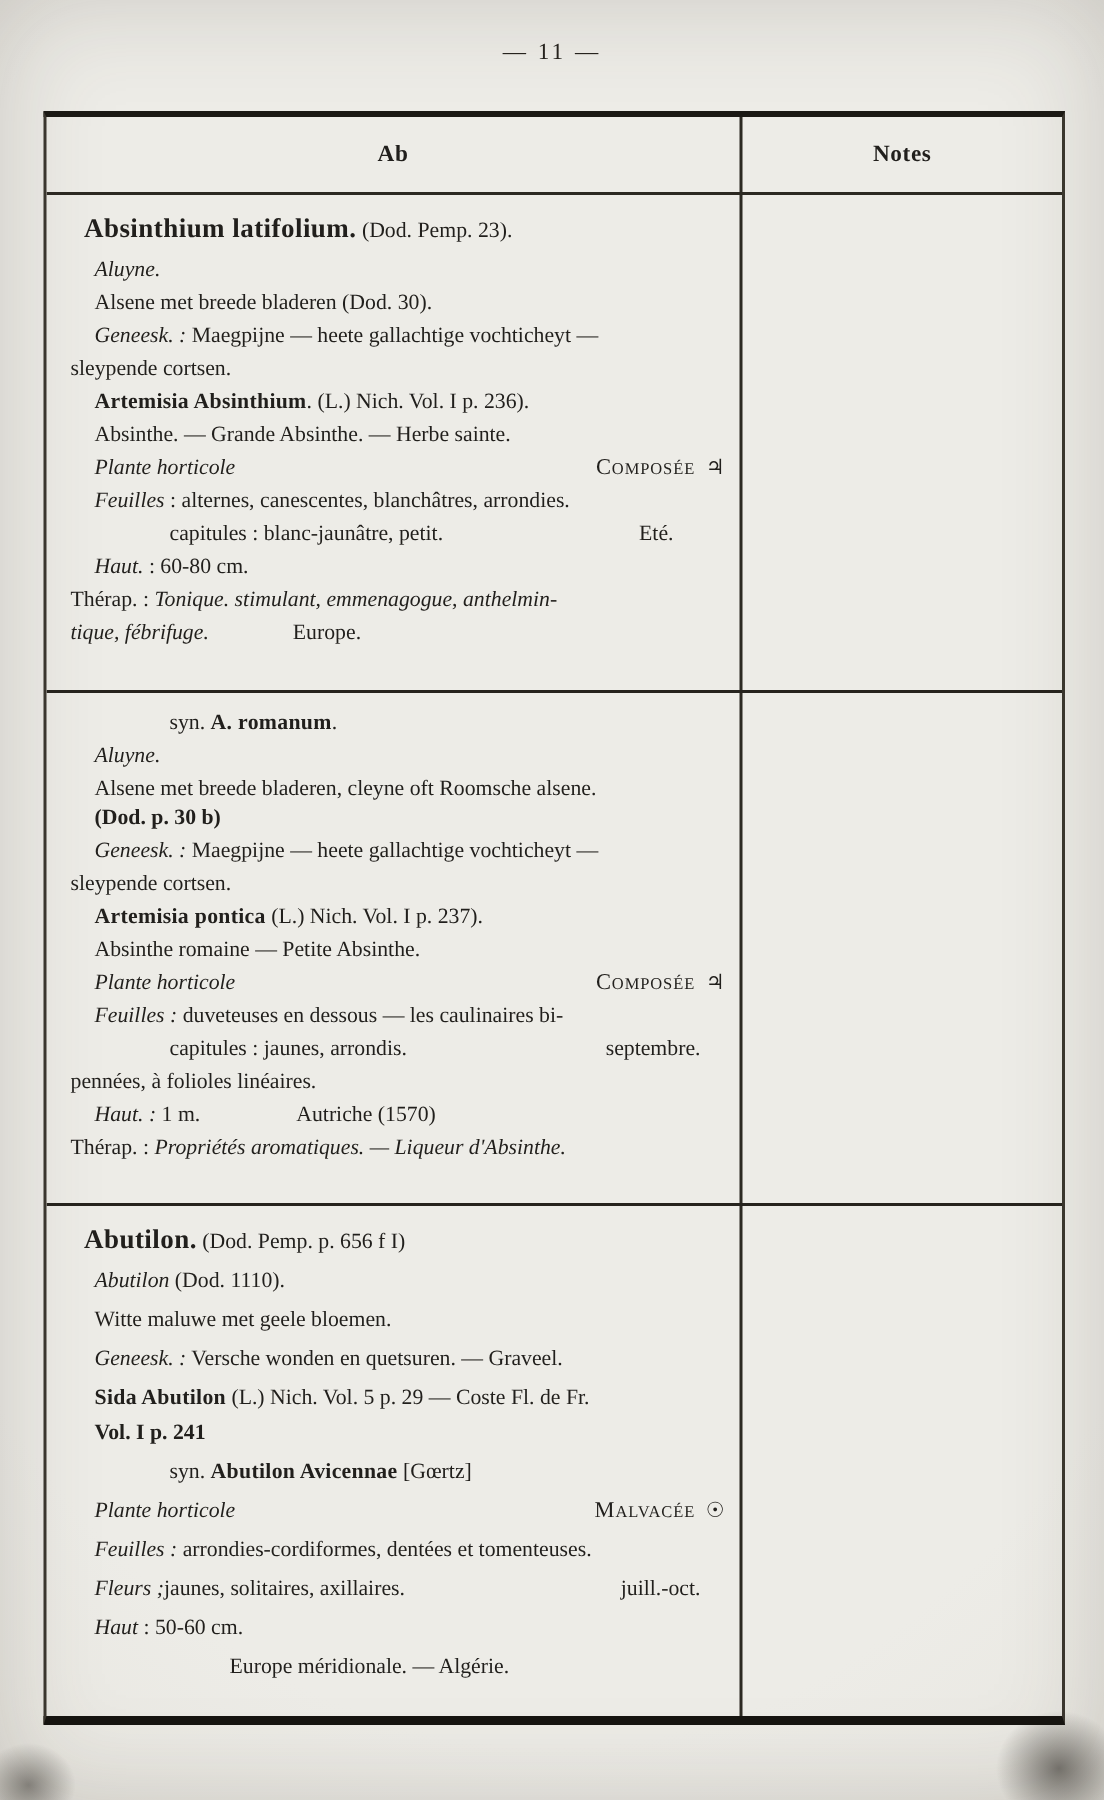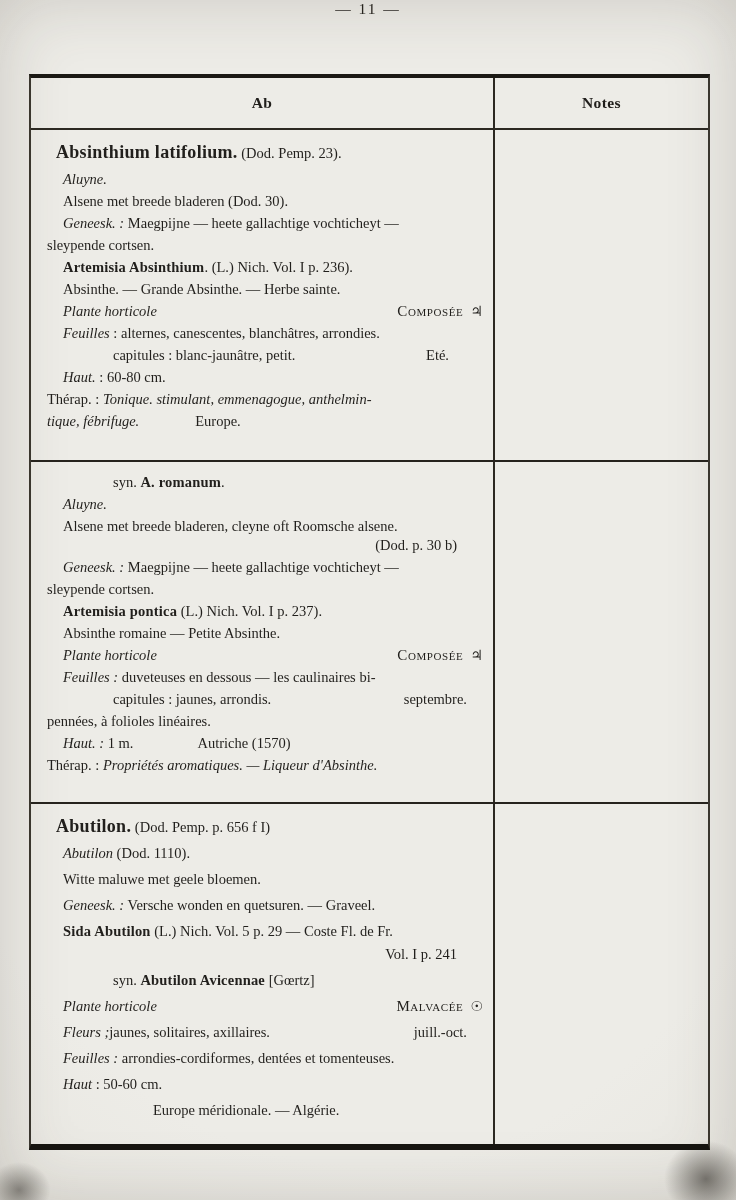--- a/index.html
+++ b/index.html
@@ -27,20 +27,21 @@
   }
   .page::after {
     content: ""; position: absolute; left: -26px; bottom: -30px;
     width: 90px; height: 80px;
     background: radial-gradient(closest-side, rgba(30,26,20,.45), rgba(30,26,20,0) 70%);
     pointer-events: none;
   }
 
   .page-number {
     text-align: center;
+    padding-top: 26px;
     font-size: 15.5px;
     letter-spacing: 2px;
     color: #26231e;
   }
 
   .frame {
     position: absolute;
     left: 29px; top: 74px;
     width: 681px; height: 1076px;
     border-left: 2px solid #3a362e;
@@ -69,21 +70,21 @@
   [data-name="entry-absinthium-latifolium"] { min-height: 330px; }
   [data-name="entry-absinthium-ponticum"]  { min-height: 342px; }
 
   .line { line-height: 21px; margin: 1px 0; white-space: nowrap; padding-left: 16px; }
   [data-name="entry-abutilon"] .line { margin: 5px 0; }
 
   .line.h { padding-left: 9px; margin: 3px 0 5px; }
   .line.flush { padding-left: 0; }
   .line.deep  { padding-left: 66px; }
   .line.deep2 { padding-left: 106px; }
-  .line.right { text-align: right; }
+  .line.right { text-align: left; font-weight: bold; }
   .line.tight { margin-top: -3px; }
 
   .line.split { display: flex; }
   .split .right-group { margin-left: auto; }
   .rp0 .right-group { margin-right: 4px; }
   .rp1 .right-group { margin-right: 38px; }
   .rp2 .right-group { margin-right: 20px; }
   .right.rp3 { padding-right: 30px; }
 
   .sg-hb { font-weight: bold; font-size: 18px; letter-spacing: .3px; }
@@ -161,26 +162,26 @@
             <div class="line" data-name="entry-line"><span class="sg-i" data-name="italic-text">Abutilon</span><span class="sg-n" data-name="text"> (Dod. 1110).</span></div>
             <div class="line" data-name="entry-line"><span class="sg-n" data-name="text">Witte maluwe met geele bloemen.</span></div>
             <div class="line" data-name="entry-line"><span class="sg-i" data-name="italic-text">Geneesk. :</span><span class="sg-n" data-name="text"> Versche wonden en quetsuren. — Graveel.</span></div>
             <div class="line" data-name="entry-line"><span class="sg-b" data-name="bold-text">Sida Abutilon</span><span class="sg-n" data-name="text"> (L.) Nich. Vol. 5 p. 29 — Coste Fl. de Fr.</span></div>
             <div class="line right rp3 tight" data-name="entry-line"><span class="sg-n" data-name="text">Vol. I p. 241</span></div>
             <div class="line deep" data-name="entry-line"><span class="sg-n" data-name="text">syn. </span><span class="sg-b" data-name="bold-text">Abutilon Avicennae</span><span class="sg-n" data-name="text"> [Gœrtz]</span></div>
             <div class="line rp0 split" data-name="entry-line">
               <span class="sg-i" data-name="italic-text">Plante horticole</span>
               <span class="right-group" data-name="line-right-text"><span class="sg-sc" data-name="family-name">Malvacée</span><span class="sg-sym" data-name="annual-symbol">☉</span></span>
             </div>
+            <div class="line" data-name="entry-line"><span class="sg-i" data-name="italic-text">Feuilles :</span><span class="sg-n" data-name="text"> arrondies-cordiformes, dentées et tomenteuses.</span></div>
             <div class="line rp2 split" data-name="entry-line">
               <span class="sg-i" data-name="italic-text">Fleurs ;</span>
               <span class="sg-n" data-name="text"> jaunes, solitaires, axillaires.</span>
               <span class="right-group" data-name="line-right-text"><span class="sg-n" data-name="text">juill.-oct.</span></span>
             </div>
-            <div class="line" data-name="entry-line"><span class="sg-i" data-name="italic-text">Feuilles :</span><span class="sg-n" data-name="text"> arrondies-cordiformes, dentées et tomenteuses.</span></div>
             <div class="line" data-name="entry-line"><span class="sg-i" data-name="italic-text">Haut</span><span class="sg-n" data-name="text"> : 50-60 cm.</span></div>
             <div class="line deep2" data-name="entry-line"><span class="sg-n" data-name="text">Europe méridionale. — Algérie.</span></div>
           </div>
           <div class="cell-notes" data-name="notes-cell"></div>
         </div>
       </div>
   </div>
 </div>
 
 </body></html>

